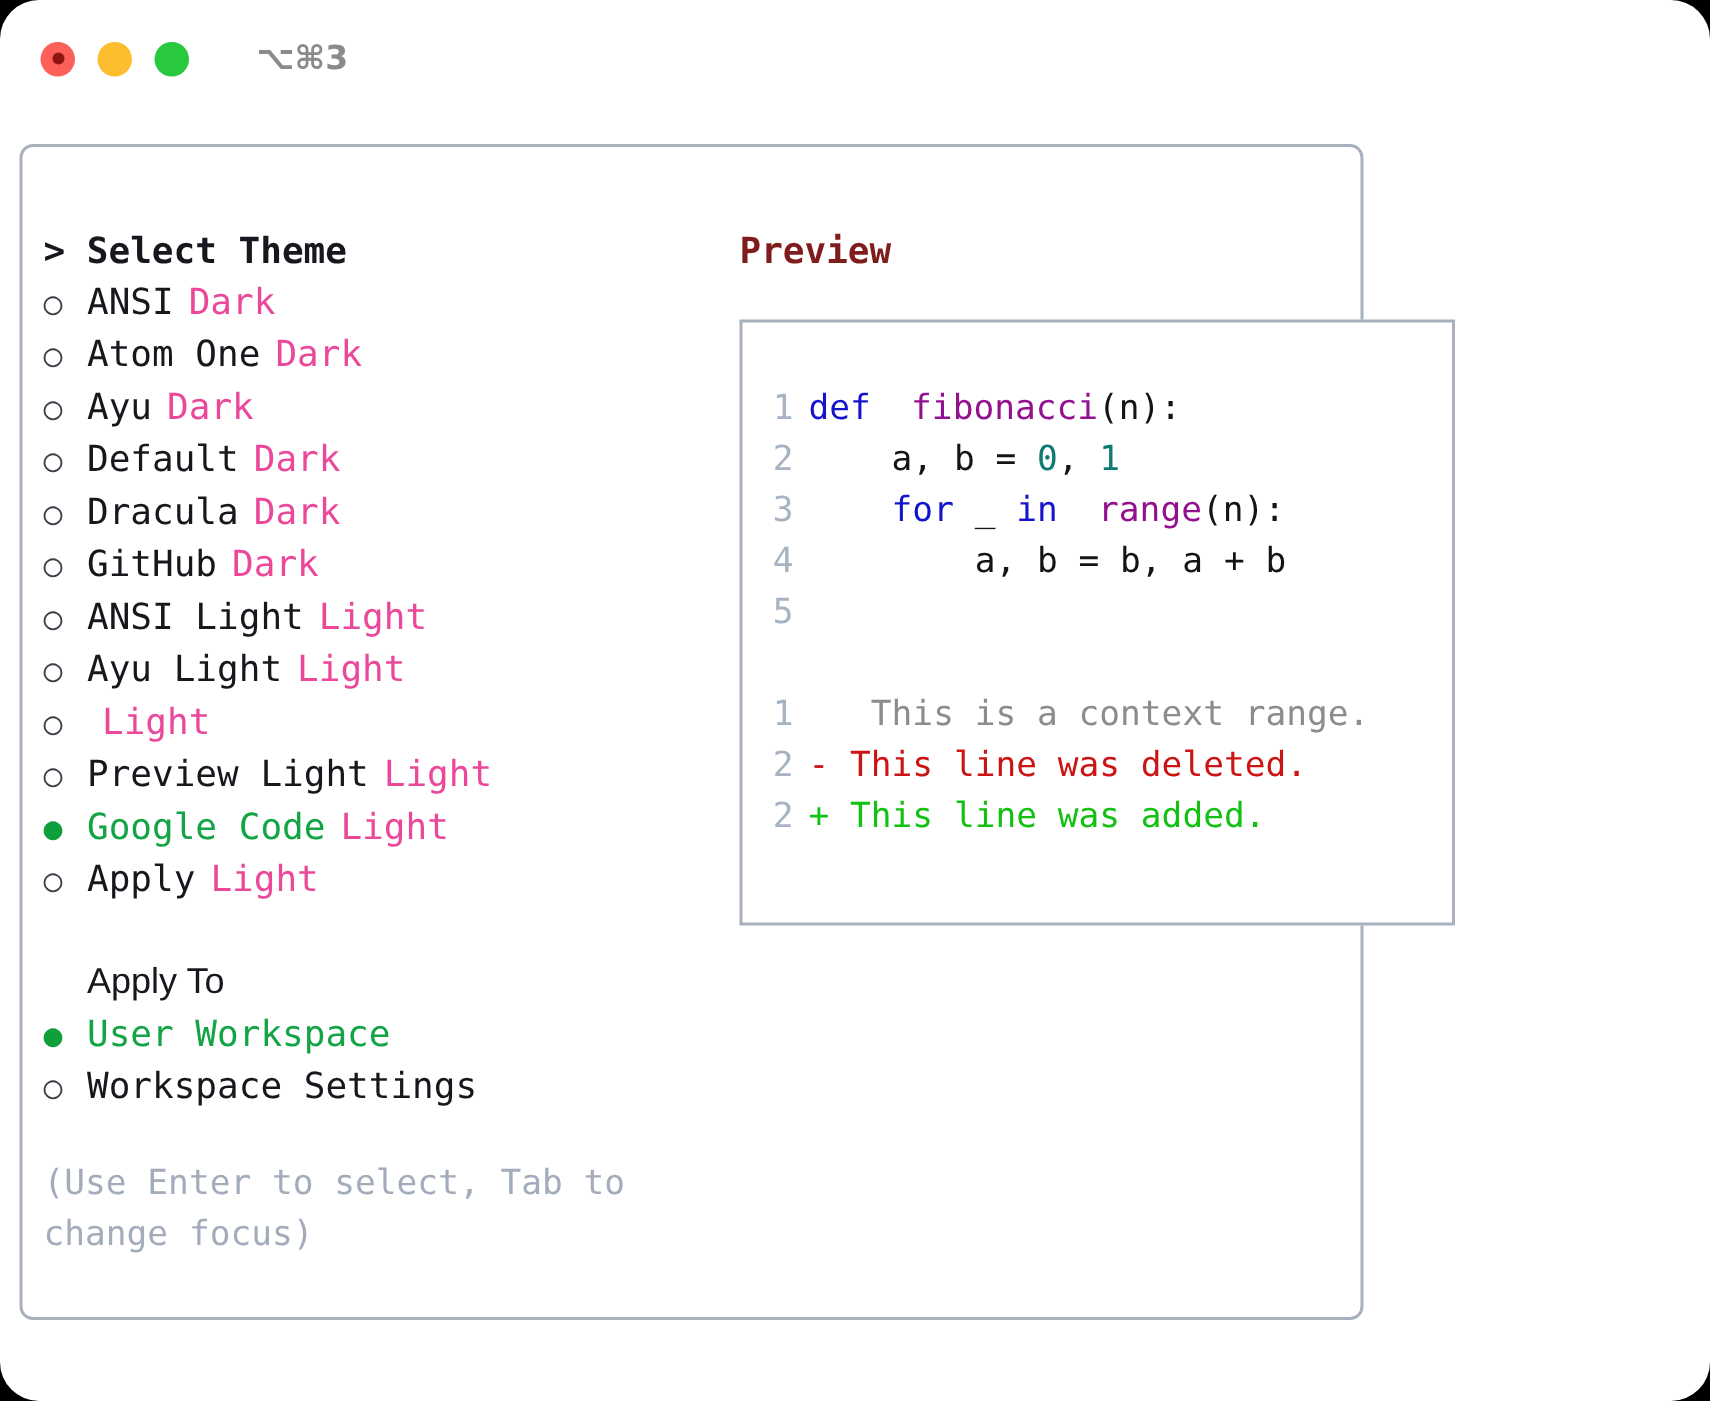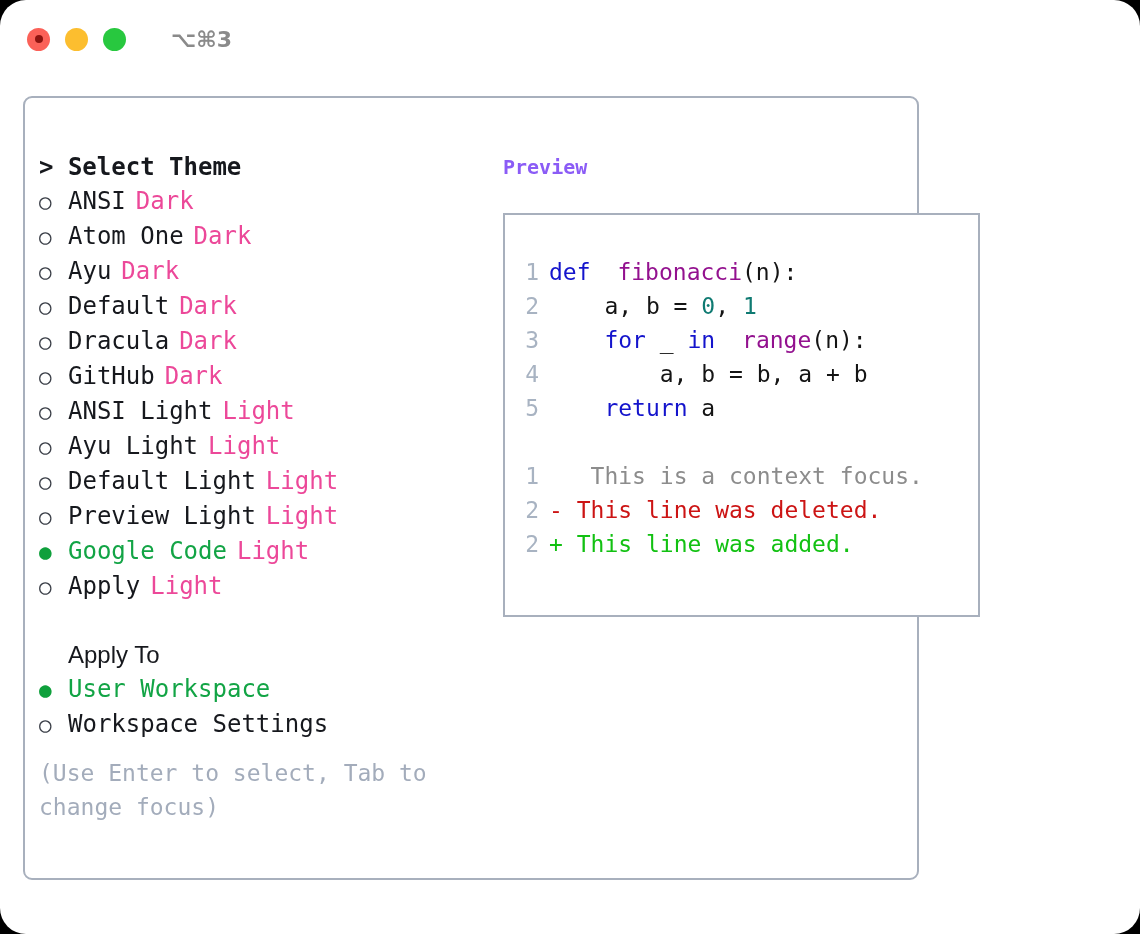--- a/index.html
+++ b/index.html
@@ -67,21 +67,21 @@
     color: #8a8a8a;
     font-size: 22px;
     font-weight: bold;
     letter-spacing: 0px;
     font-family: "DejaVu Sans", "Liberation Sans", sans-serif;
   }
 
   
   .dialog {
     position: absolute;
-    left: 23px;
+    left: 13px;
     top: 96px;
     width: 896px;
     height: 784px;
     border: 2px solid #a8b0bd;
     border-radius: 9px;
     box-sizing: border-box;
     background: #ffffff;
   }
 
   .columns {
@@ -137,40 +137,40 @@
   .apply-head {
     font-size: 24px;
     line-height: 34px;
     color: #16181d;
     white-space: pre;
     padding-left: 29px;
     font-family: Liberation Sans, sans-serif;
   }
 
   .hint {
-    margin-top: 14px;
+    margin-top: 30px;
     font-size: 23px;
     line-height: 34px;
     color: #a3acbb;
     width: 420px;
     font-family: "DejaVu Sans Mono", "Liberation Mono", monospace;
   }
 
   
   .right-col {
     position: absolute;
     left: 478px;
     top: 52px;
     width: 500px;
   }
   .preview-title {
-    font-size: 20px;
+    font-size: 24px;
     line-height: 34px;
     font-weight: bold;
-    color: #8b5cf6;
+    color: #7f1d1d;
     font-family: "DejaVu Sans Mono", "Liberation Mono", monospace;
   }
   .preview-box {
     margin-top: 29px;
     width: 477px;
     height: 404px;
     border: 2px solid #a8b0bd;
     box-sizing: border-box;
     background: #ffffff;
     padding: 40px 0 0 0;
@@ -224,21 +224,21 @@
 
         <div id="theme-list">
             <div class="opt-row"><span class="marker">○</span><span class="opt-label">ANSI</span><span class="opt-tag">Dark</span></div>
             <div class="opt-row"><span class="marker">○</span><span class="opt-label">Atom One</span><span class="opt-tag">Dark</span></div>
             <div class="opt-row"><span class="marker">○</span><span class="opt-label">Ayu</span><span class="opt-tag">Dark</span></div>
             <div class="opt-row"><span class="marker">○</span><span class="opt-label">Default</span><span class="opt-tag">Dark</span></div>
             <div class="opt-row"><span class="marker">○</span><span class="opt-label">Dracula</span><span class="opt-tag">Dark</span></div>
             <div class="opt-row"><span class="marker">○</span><span class="opt-label">GitHub</span><span class="opt-tag">Dark</span></div>
             <div class="opt-row"><span class="marker">○</span><span class="opt-label">ANSI Light</span><span class="opt-tag">Light</span></div>
             <div class="opt-row"><span class="marker">○</span><span class="opt-label">Ayu Light</span><span class="opt-tag">Light</span></div>
-            <div class="opt-row"><span class="marker">○</span><span class="opt-label">Default Light</span><span class="opt-tag">Light</span></div>
+            <div class="opt-row"><span class="marker">○</span><span class="opt-tag">Light</span></div>
             <div class="opt-row"><span class="marker">○</span><span class="opt-label">Preview Light</span><span class="opt-tag">Light</span></div>
             <div class="opt-row"><span class="marker sel">●</span><span class="opt-label sel">Google Code</span><span class="opt-tag">Light</span></div>
             <div class="opt-row"><span class="marker">○</span><span class="opt-label">Apply</span><span class="opt-tag">Light</span></div>
           </div>
 
         <div class="spacer-row"></div>
 
         <div class="apply-head">Apply To</div>
 
         <div id="apply-list">
@@ -251,25 +251,25 @@
 
       <div class="right-col">
         <div class="preview-title">Preview</div>
 
         <div class="preview-box">
           <div id="code-block">
               <div class="code-line"><span class="ln">1</span><span class="code-body"><span class="tok-kw">def </span><span class="tok-fn">fibonacci</span><span class="tok-txt">(n):</span></span></div>
               <div class="code-line"><span class="ln">2</span><span class="code-body"><span class="tok-txt">    a, b = </span><span class="tok-num">0</span><span class="tok-txt">, </span><span class="tok-num">1</span></span></div>
               <div class="code-line"><span class="ln">3</span><span class="code-body"><span class="tok-txt">    </span><span class="tok-kw">for</span><span class="tok-txt"> _ </span><span class="tok-kw">in</span><span class="tok-txt"> </span><span class="tok-fn">range</span><span class="tok-txt">(n):</span></span></div>
               <div class="code-line"><span class="ln">4</span><span class="code-body"><span class="tok-txt">        a, b = b, a + b</span></span></div>
-              <div class="code-line"><span class="ln">5</span><span class="code-body"><span class="tok-txt">    </span><span class="tok-kw">return</span><span class="tok-txt"> a</span></span></div>
+              <div class="code-line"><span class="ln">5</span></div>
             </div>
           <div class="gap-line"></div>
           <div id="diff-block">
-              <div class="code-line"><span class="ln">1</span><span class="code-body tok-ctx"><span> </span><span>  This is a context focus.</span></span></div>
+              <div class="code-line"><span class="ln">1</span><span class="code-body tok-ctx"><span> </span><span>  This is a context range.</span></span></div>
               <div class="code-line"><span class="ln">2</span><span class="code-body tok-del"><span>-</span><span> This line was deleted.</span></span></div>
               <div class="code-line"><span class="ln">2</span><span class="code-body tok-add"><span>+</span><span> This line was added.</span></span></div>
             </div>
         </div>
       </div>
 
     </div>
   </div>
 </div>
 

